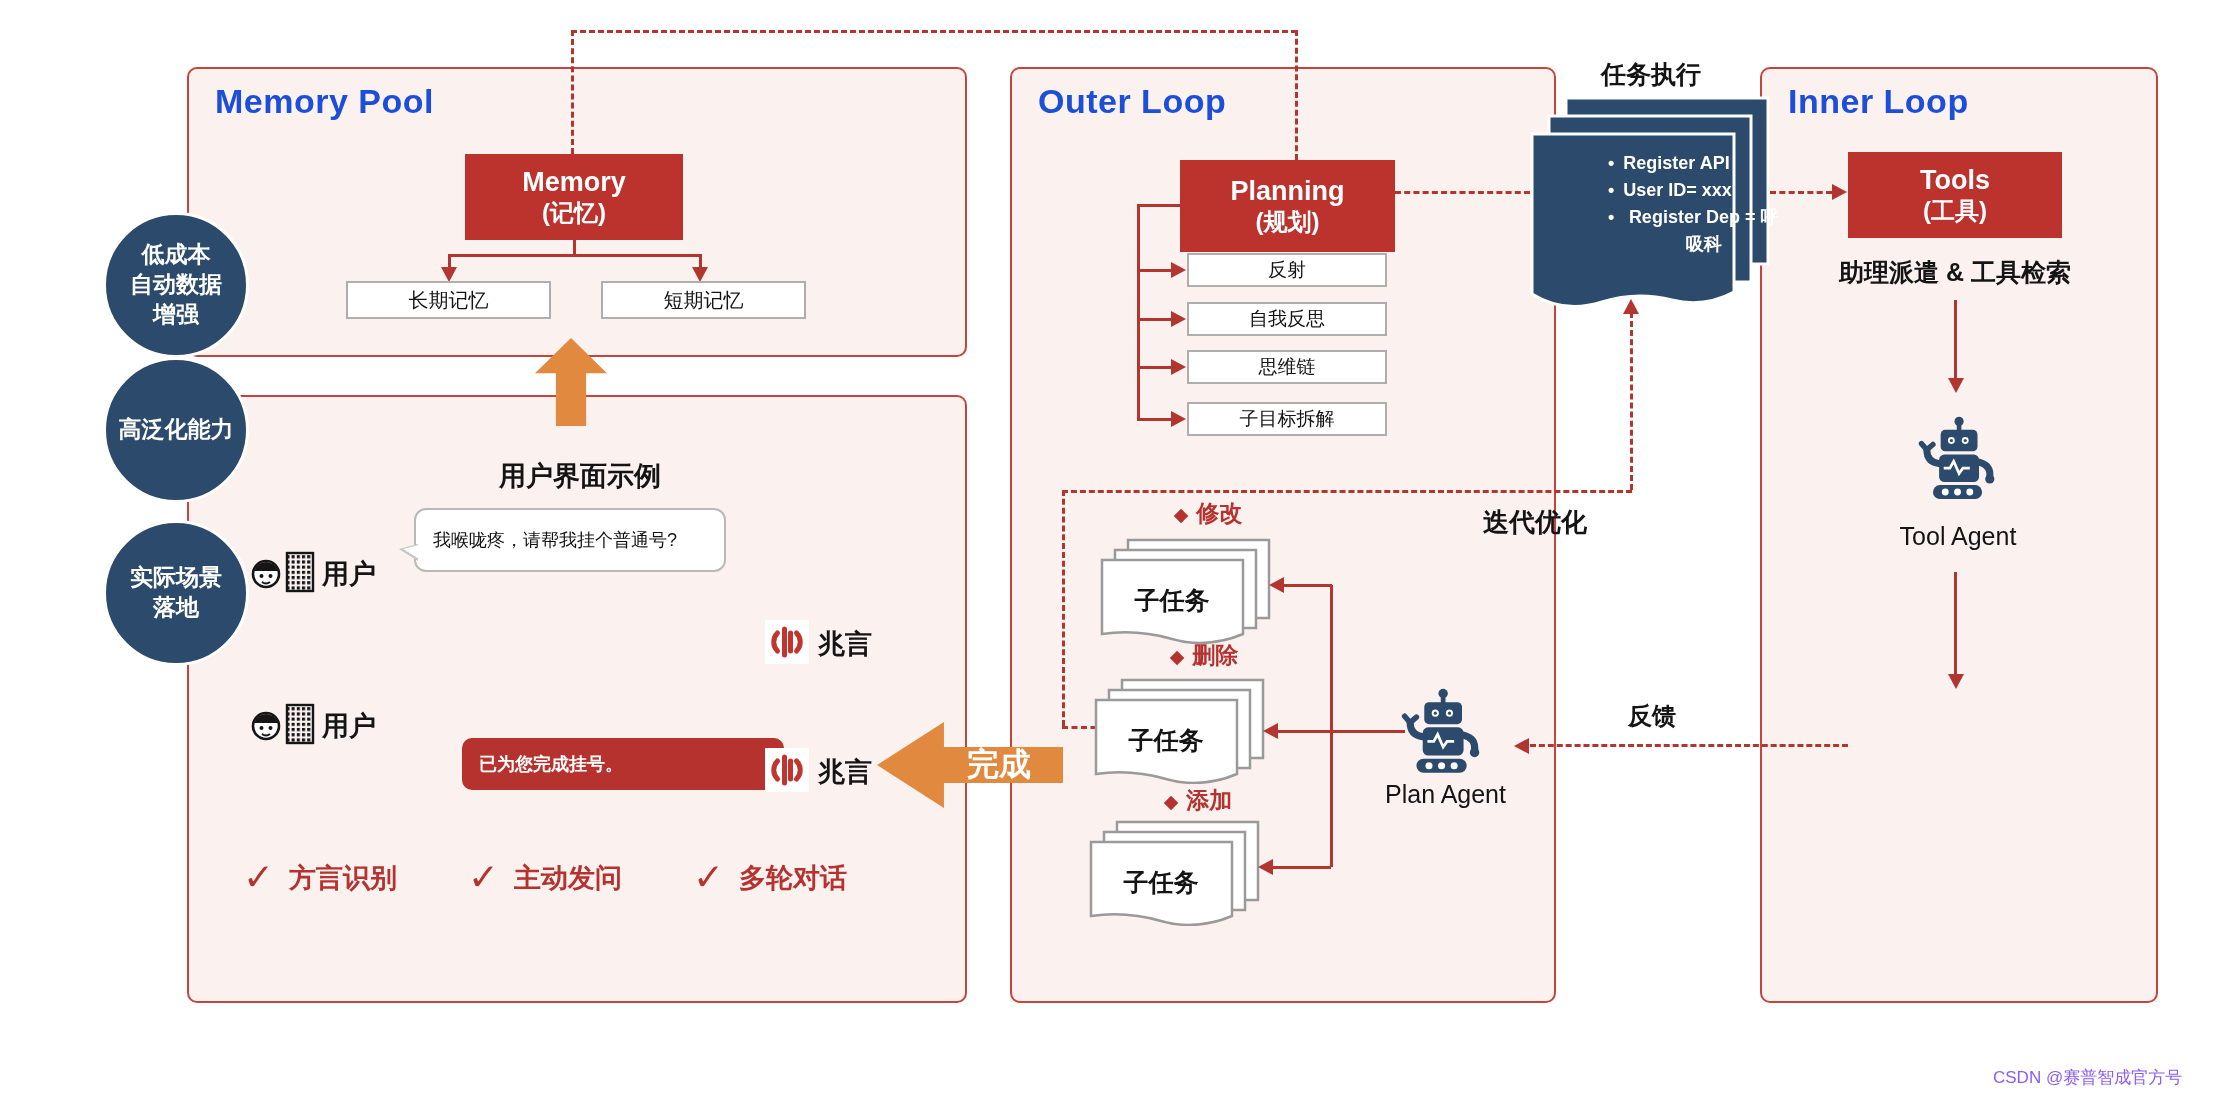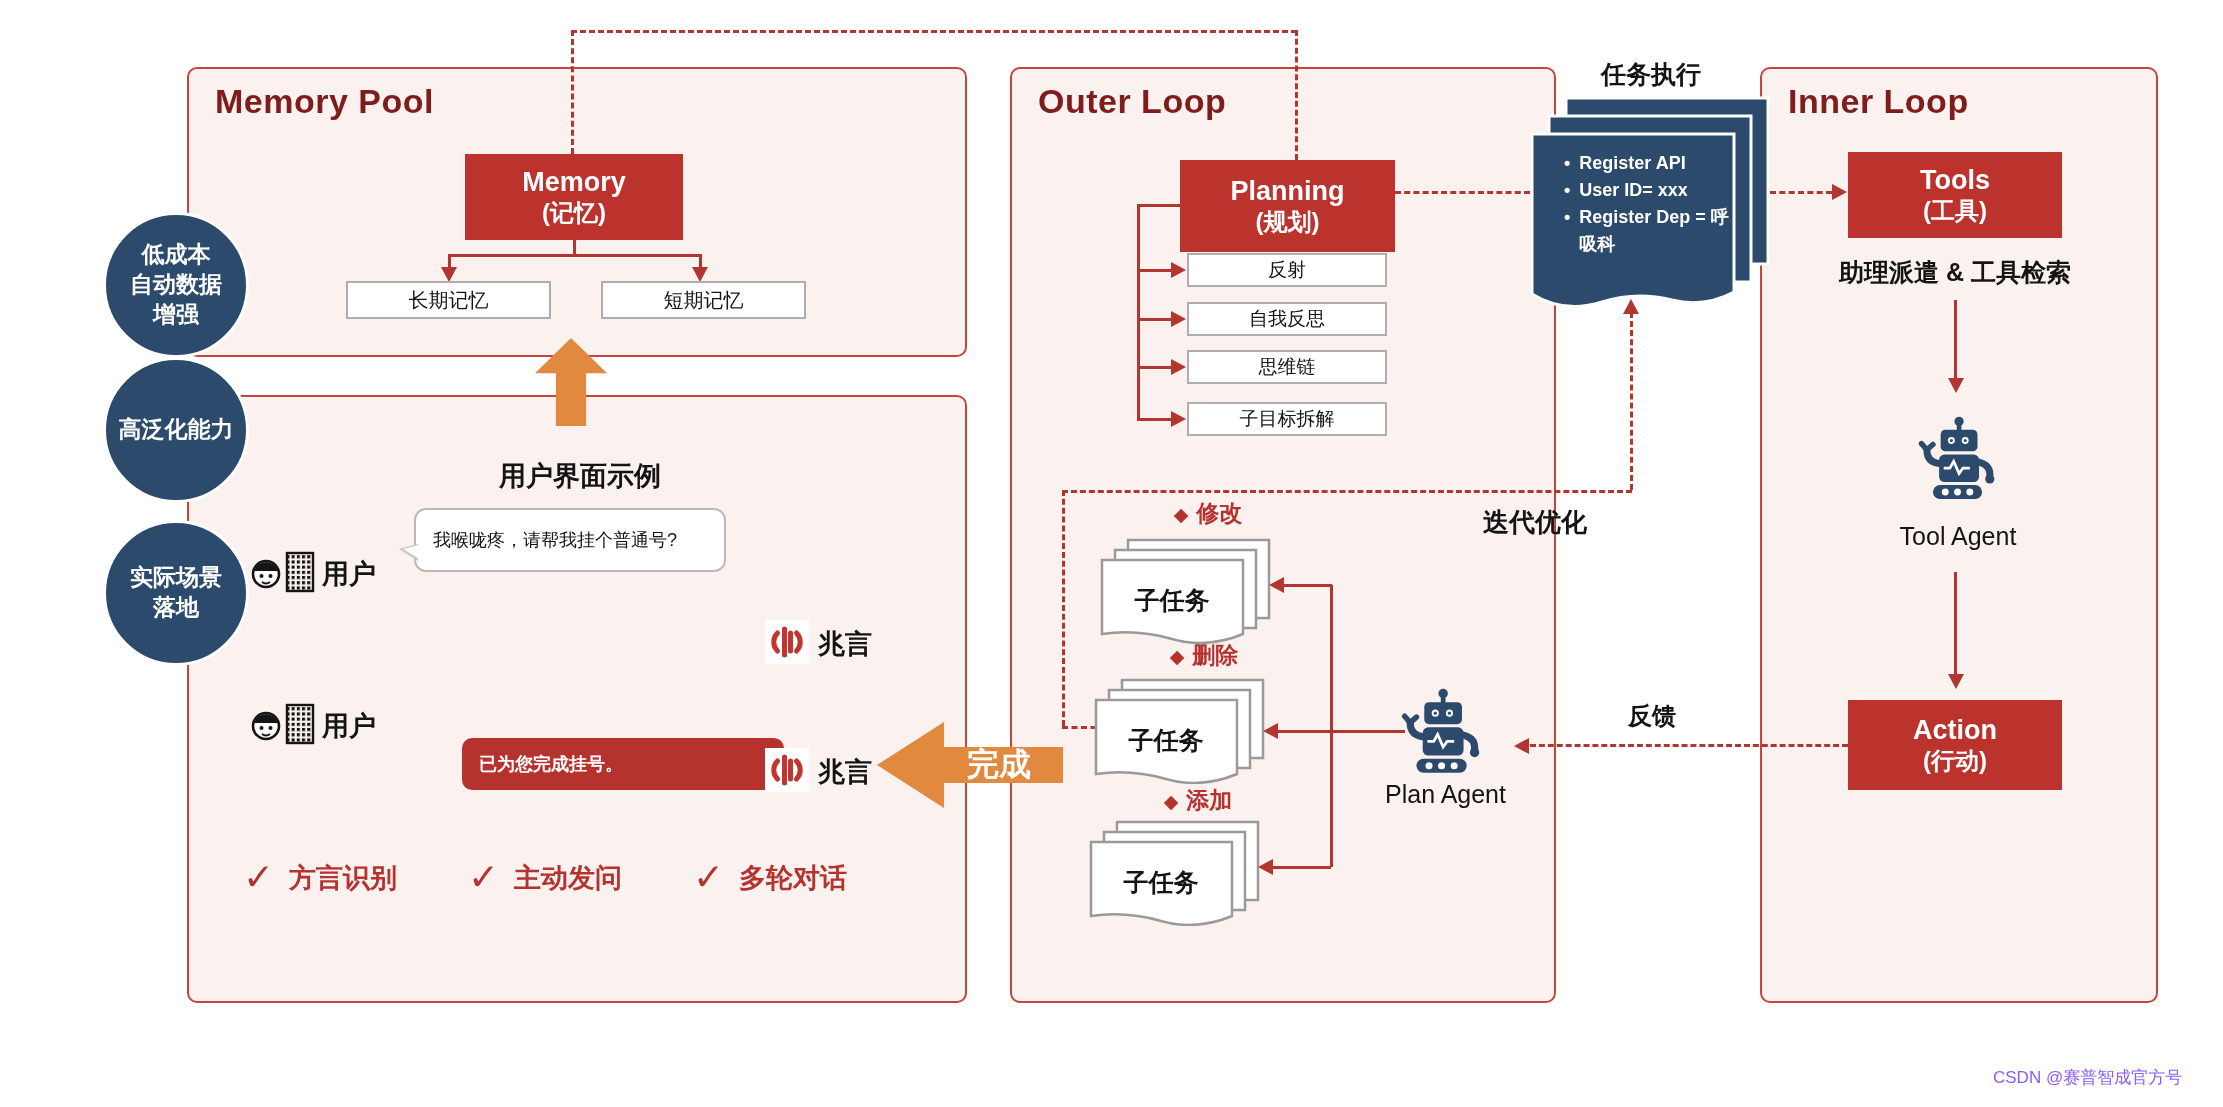--- a/index.html
+++ b/index.html
@@ -1,20 +1,20 @@
 <!DOCTYPE html>
 <html><head>
 <meta charset="utf-8">
 <style>
   html,body{margin:0;padding:0;background:#fff;}
   .stage{position:relative;width:2223px;height:1107px;background:#fff;overflow:hidden;
          font-family:"Liberation Sans","DejaVu Sans",sans-serif;}
   .abs{position:absolute;}
   .panel{position:absolute;background:#fbf1ef;border:2.5px solid #c4453d;border-radius:10px;box-sizing:border-box;}
-  .ptitle{position:absolute;font-size:34px;font-weight:bold;color:#7f1d1d;letter-spacing:.5px;}
+  .ptitle{position:absolute;font-size:34px;font-weight:bold;color:#1d4ed8;letter-spacing:.5px;}
   .redbox{position:absolute;background:#bc332e;color:#fff;display:flex;flex-direction:column;
           align-items:center;justify-content:center;font-weight:bold;text-align:center;}
   .redbox .l1{font-size:27px;line-height:1.2;}
   .redbox .l2{font-size:24px;line-height:1.2;}
   .wbox{position:absolute;background:#fff;border:2px solid #aeaeae;display:flex;align-items:center;
         justify-content:center;font-size:20px;color:#141414;box-sizing:border-box;}
   .stratbox{font-size:19px;}
   .badge{position:absolute;width:140px;height:140px;box-sizing:content-box;border-radius:50%;background:#2c4a6b;
          border:3px solid #fff;color:#fff;display:flex;align-items:center;justify-content:center;
          text-align:center;font-size:23px;font-weight:600;line-height:1.3;white-space:pre-line;}
@@ -263,21 +263,21 @@
 
   <svg class="abs" style="left:1398px;top:688px;" width="84" height="88">
       <use href="#sym-robot"></use>
     </svg>
   <div class="agentLabel" style="left:1378px;top:780px;width:135px;">Plan Agent</div>
 
   <div class="blackLabel" style="left:1586px;top:58px;width:130px;text-align:center;font-size:25px;">任务执行</div>
   <svg class="abs" style="left:1530px;top:96px;" width="240" height="212">
       <use href="#sym-notes"></use>
     </svg>
-  <div class="noteList" style="left:1564px;top:150px;width:176px;">
+  <div class="noteList" style="left:1608px;top:150px;width:176px;text-align:center;">
     <div class="ni">
         <span>Register API</span>
       </div>
     <div class="ni">
         <span>User ID= xxx</span>
       </div>
     <div class="ni">
         <span>Register Dep = 呼吸科</span>
       </div>
   </div>
@@ -296,24 +296,20 @@
   <div class="arrD" style="left:1948px;top:378px;"></div>
 
   <svg class="abs" style="left:1915px;top:416px;" width="82" height="86">
       <use href="#sym-robot"></use>
     </svg>
   <div class="agentLabel" style="left:1893px;top:522px;width:130px;">Tool Agent</div>
 
   <div class="vline" style="left:1954px;top:572px;height:104px;"></div>
   <div class="arrD" style="left:1948px;top:674px;"></div>
 
-  <div class="redbox" style="left:1848px;top:700px;width:214px;height:90px;">
-    <span class="l1">Action</span>
-    <span class="l2">(行动)</span>
-  </div>
 
   <div class="dash-h" style="left:1530px;top:744px;width:318px;"></div>
   <div class="arrL" style="left:1514px;top:738px;"></div>
   <div class="blackLabel" style="left:1628px;top:700px;font-size:24px;">反馈</div>
 
   <div class="watermark" style="left:1993px;top:1066px;">CSDN @赛普智成官方号</div>
 
 </div>
 
 </body></html>

